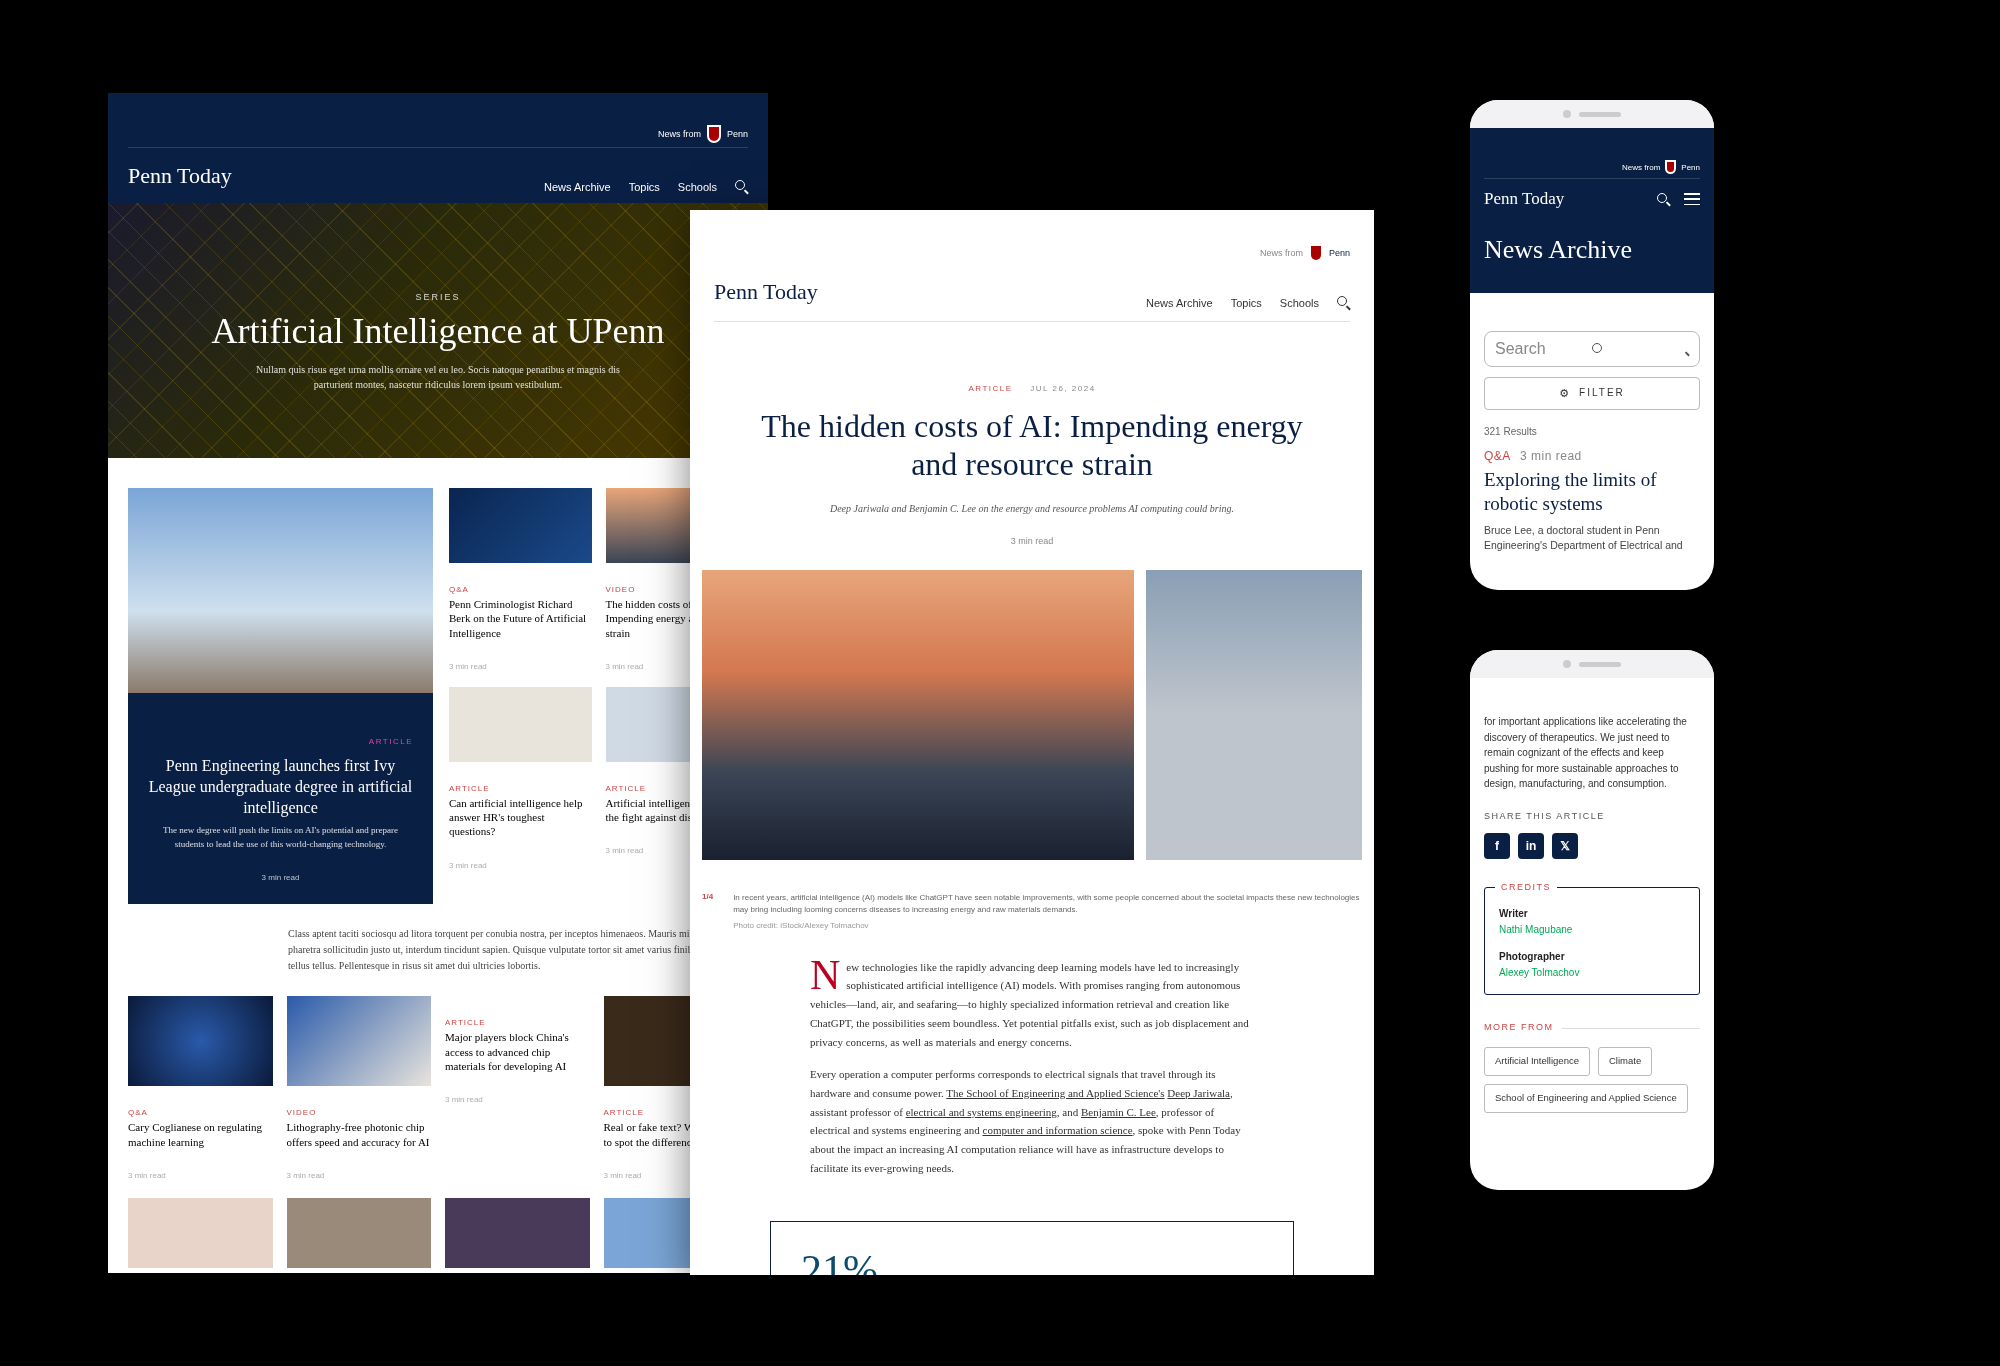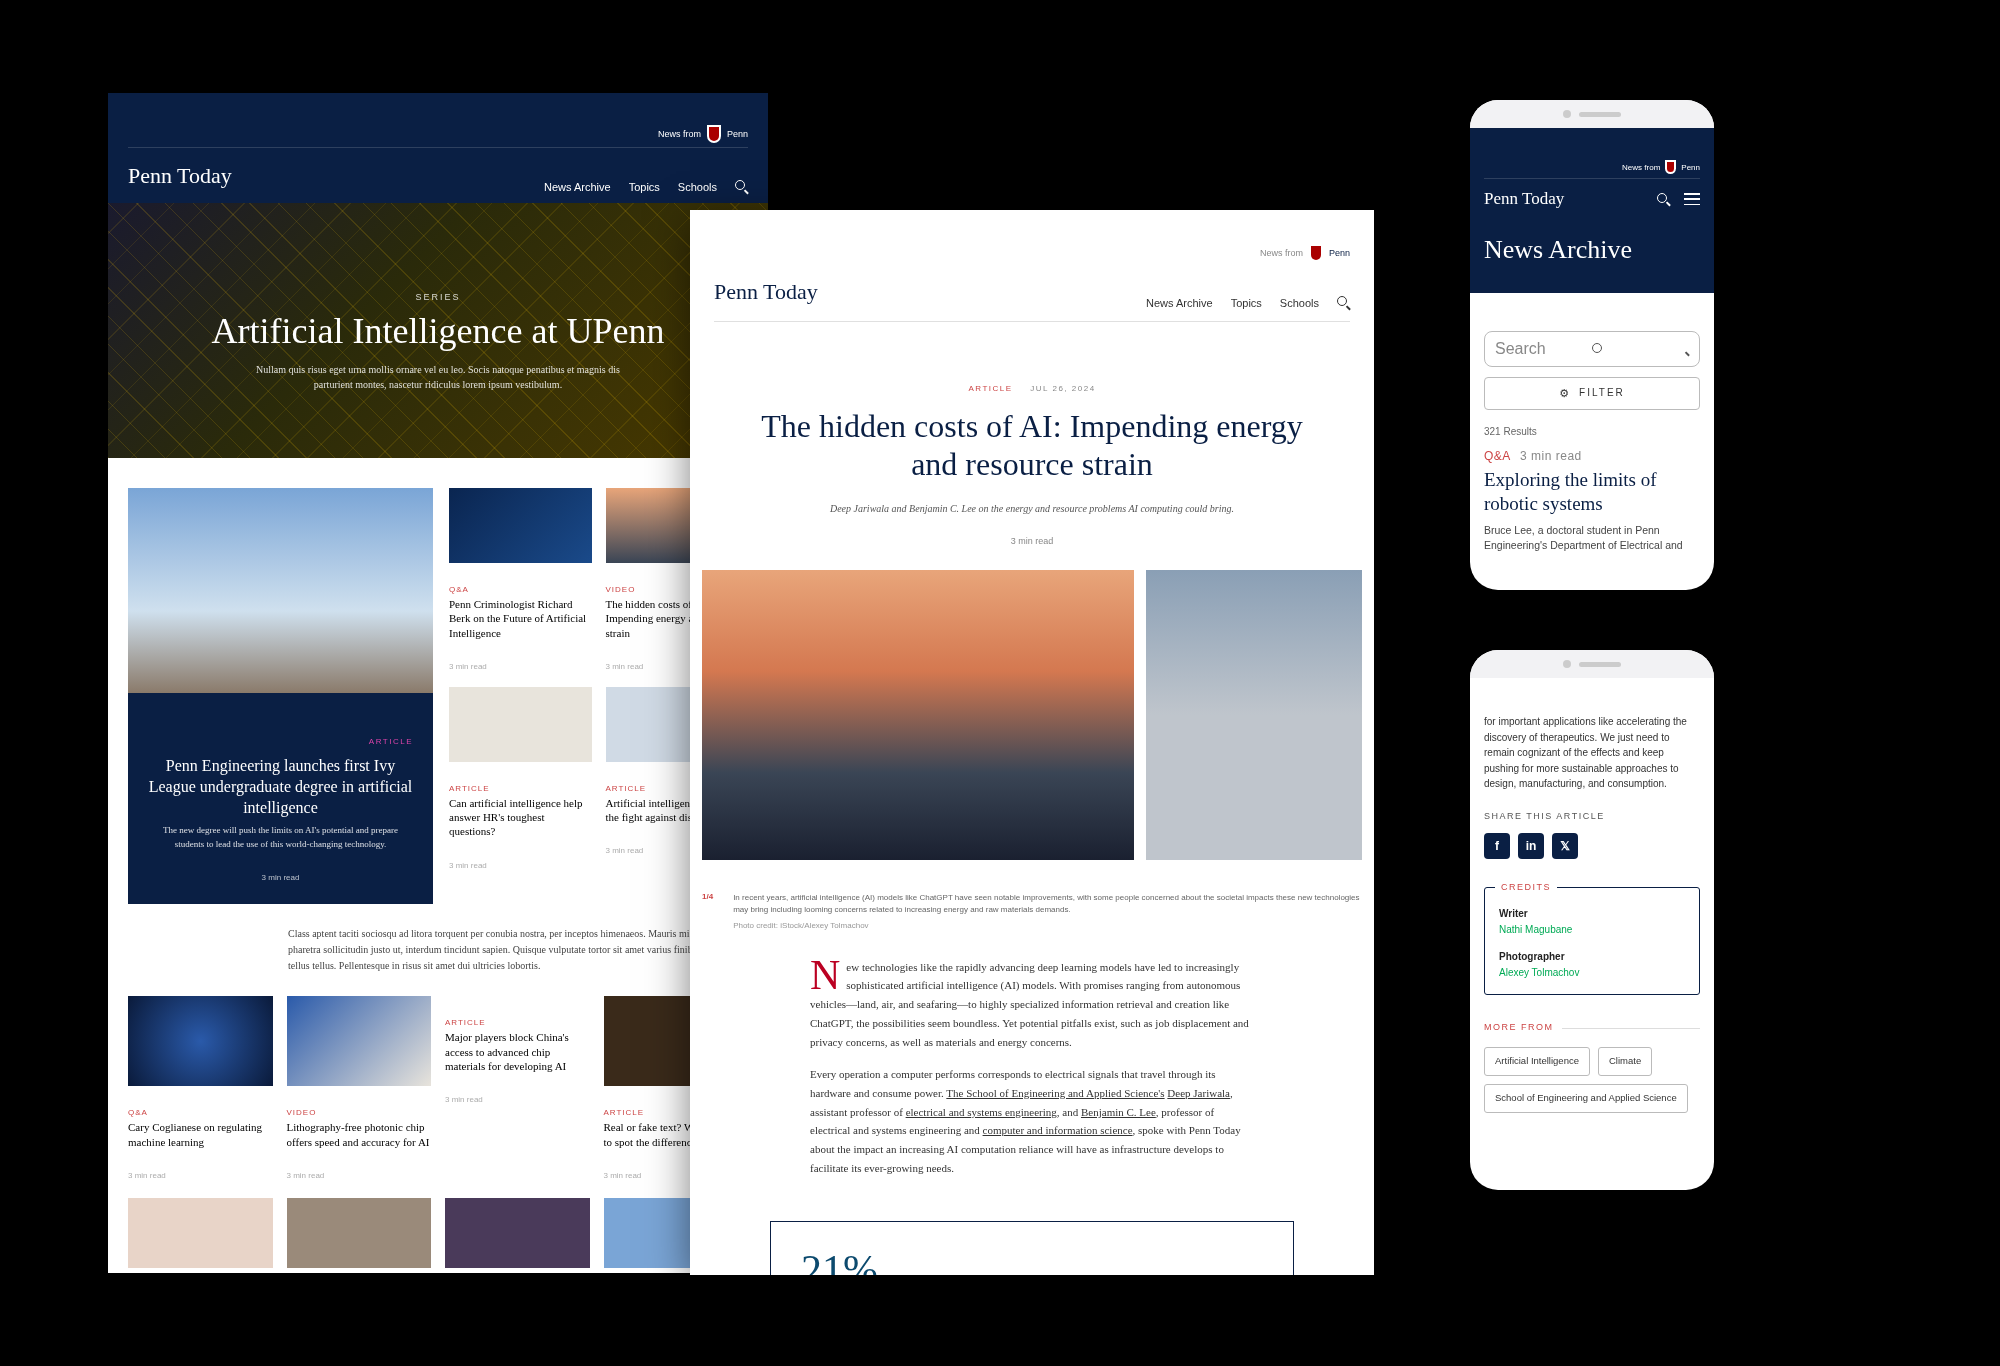--- a/index.html
+++ b/index.html
@@ -245,21 +245,21 @@
     <div class="d2-deck">Deep Jariwala and Benjamin C. Lee on the energy and resource problems AI computing could bring.</div>
     <div class="d2-readtime sans">3 min read</div>
   </div>
   <div class="d2-imgs">
     <div class="d2-img1"></div>
     <div class="d2-img2"></div>
   </div>
   <div class="d2-caption sans">
     <span class="d2-cap-num">1/4</span>
     <div class="d2-cap-text">
-      <div>In recent years, artificial intelligence (AI) models like ChatGPT have seen notable improvements, with some people concerned about the societal impacts these new technologies may bring including looming concerns related to increasing energy and raw materials demands.</div>
+      <div>In recent years, artificial intelligence (AI) models like ChatGPT have seen notable improvements, with some people concerned about the societal impacts these new technologies may bring including looming concerns diseases to increasing energy and raw materials demands.</div>
       <div style="color:#999;margin-top:4px">Photo credit: iStock/Alexey Tolmachov</div>
     </div>
   </div>
   <div class="d2-body">
     <p><span class="d2-dropcap">N</span><span>ew technologies like the rapidly advancing deep learning models have led to increasingly sophisticated artificial intelligence (AI) models. With promises ranging from autonomous vehicles—land, air, and seafaring—to highly specialized information retrieval and creation like ChatGPT, the possibilities seem boundless. Yet potential pitfalls exist, such as job displacement and privacy concerns, as well as materials and energy concerns.</span></p>
     <p><span>Every operation a computer performs corresponds to electrical signals that travel through its hardware and consume power. </span><a>The School of Engineering and Applied Science's</a><span> </span><a>Deep Jariwala</a><span>, assistant professor of </span><a>electrical and systems engineering</a><span>, and </span><a>Benjamin C. Lee</a><span>, professor of electrical and systems engineering and </span><a>computer and information science</a><span>, spoke with Penn Today about the impact an increasing AI computation reliance will have as infrastructure develops to facilitate its ever-growing needs.</span></p>
   </div>
   <div class="d2-pullquote">
     <div class="d2-pq-num">21%</div>
   </div>

